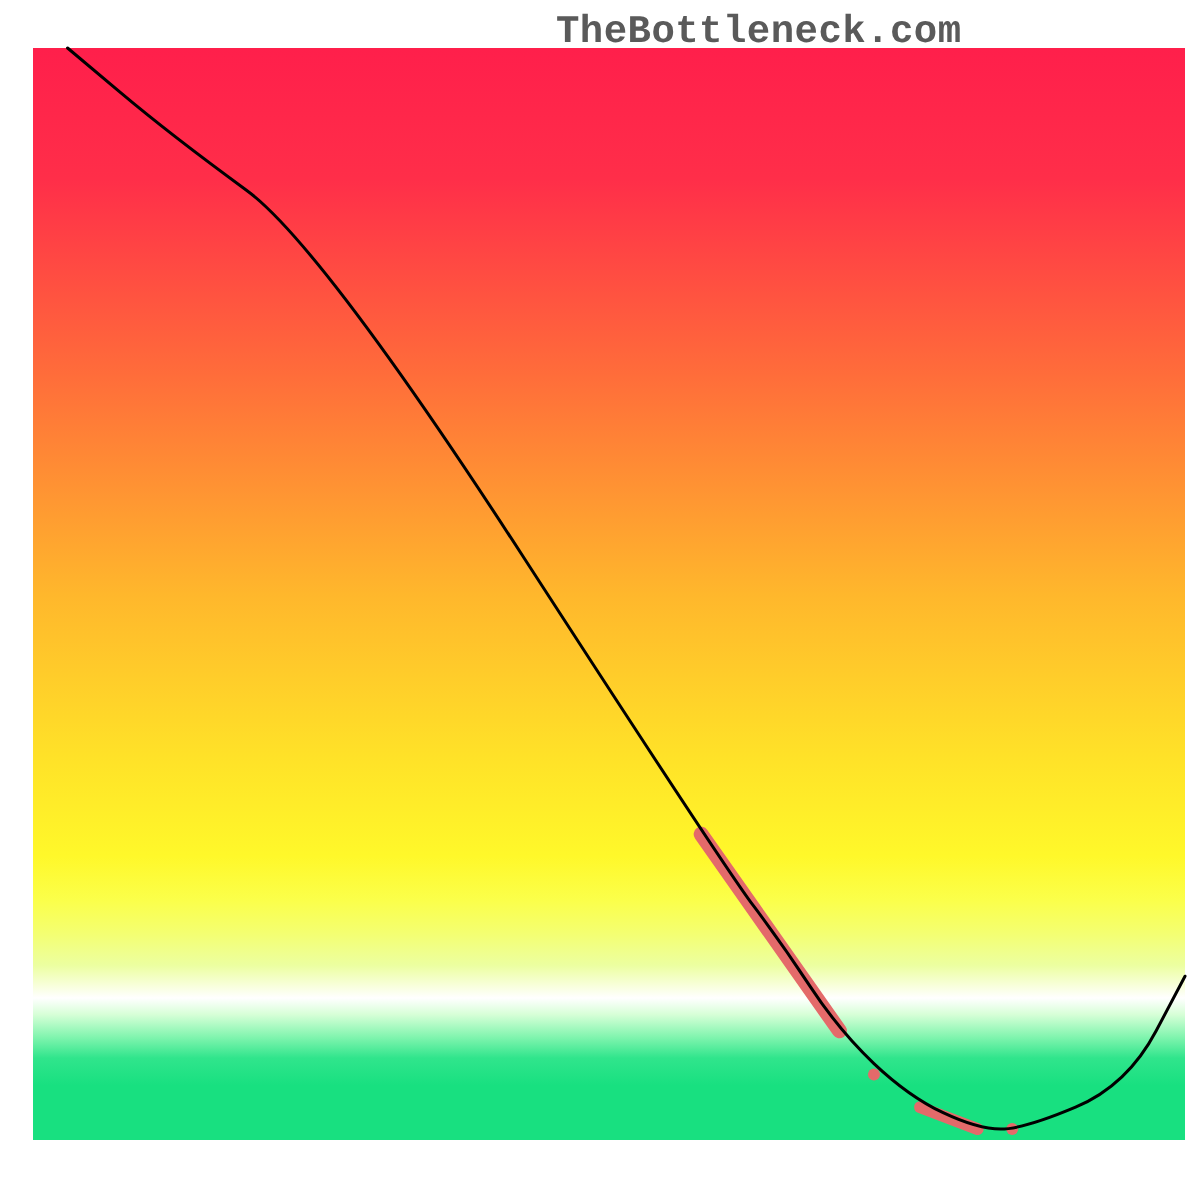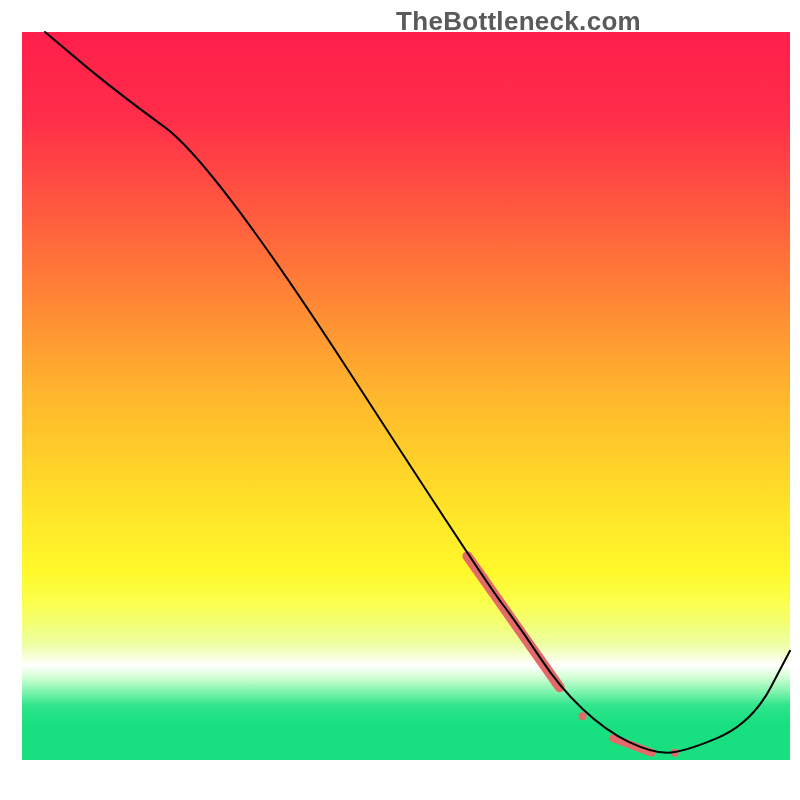--- a/index.html
+++ b/index.html
@@ -8,20 +8,21 @@
     width: 800px;
     height: 800px;
     overflow: hidden;
     font-family: Arial, Helvetica, sans-serif;
     background: #ffffff;
   }
   .chart-container {
     position: relative;
     width: 655px;
     height: 800px;
+    font-family: Liberation Mono, monospace;
   }
   .watermark {
     position: absolute;
     top: 6px;
     right: 14px;
     font-size: 26px;
     font-weight: 600;
     color: #5a5a5a;
     letter-spacing: 0.3px;
     z-index: 5;

